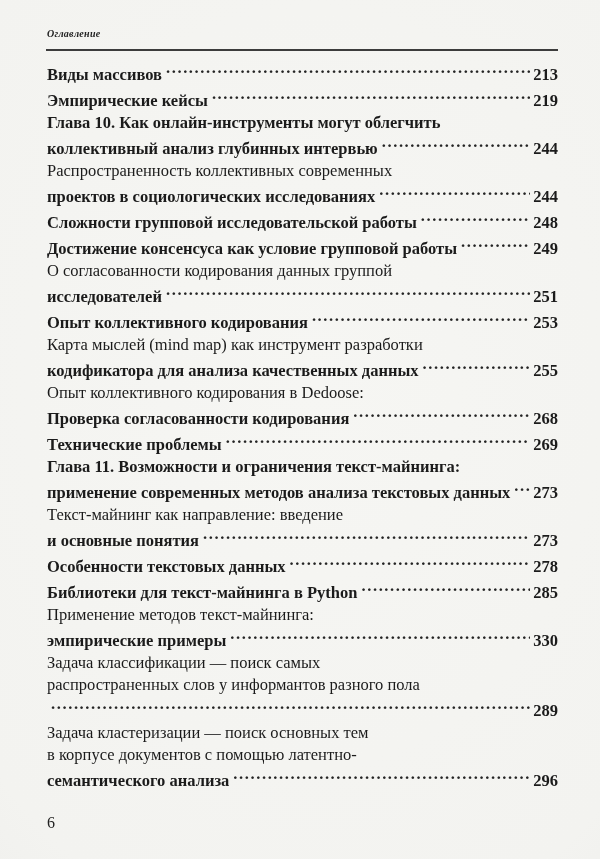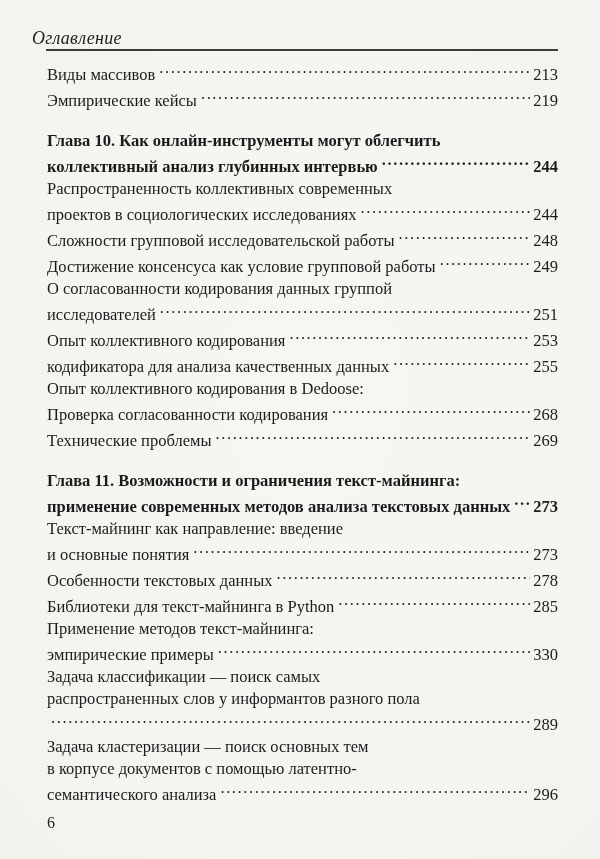--- a/index.html
+++ b/index.html
@@ -12,50 +12,52 @@
     width: 600px;
     height: 859px;
     margin: 0 auto;
     background: radial-gradient(ellipse 130% 120% at 52% 45%, #f6f6f3 0%, #f3f3f0 55%, #e9e9e6 88%, #e3e3e1 100%);
     font-family: "Liberation Serif", serif;
     color: #1b1b1b;
     overflow: hidden;
   }
   .running-header {
     position: absolute;
-    left: 32px;
+    left: 47px;
     top: 28px;
     font-style: italic;
-    font-size: 18px;
+    font-size: 10px;
     letter-spacing: 0.3px;
     color: #222;
+    font-weight: bold;
   }
   .header-rule {
     position: absolute;
     left: 46px;
     top: 49px;
     width: 512px;
     height: 2px;
     background: #3c3c3c;
   }
   .toc {
     position: absolute;
     left: 47px;
     top: 60px;
     width: 511px;
     font-size: 16.5px;
     line-height: 22px;
   }
   .toc-entry { margin: 0; }
-  .toc-entry.gap-before { margin-top: 18px; }
+  .toc-entry.gap-before { margin-top: 0; }
   .toc-entry.bold { font-weight: 700; }
   .entry-line { white-space: nowrap; }
   .entry-lastline {
     display: flex;
     align-items: baseline;
+    font-weight: bold;
   }
   .entry-lastline .line-text { flex: 0 0 auto; white-space: nowrap; }
   .dot-leader {
     flex: 1 1 auto;
     min-width: 10px;
     overflow: hidden;
     position: relative;
     height: 20px;
     margin: 0 3px 0 4px;
   }
@@ -138,20 +140,21 @@
         </div>
       </div>
       <div class="toc-entry">
         <div class="entry-lastline">
           <span class="line-text">Опыт коллективного кодирования</span>
           <span class="dot-leader"></span>
           <span class="page-num">253</span>
         </div>
       </div>
       <div class="toc-entry">
+        <div class="entry-line">Карта мыслей (mind map) как инструмент разработки</div>
         <div class="entry-lastline">
           <span class="line-text">кодификатора для анализа качественных данных</span>
           <span class="dot-leader"></span>
           <span class="page-num">255</span>
         </div>
       </div>
       <div class="toc-entry">
         <div class="entry-line">Опыт коллективного кодирования в Dedoose:</div>
       </div>
       <div class="toc-entry">

